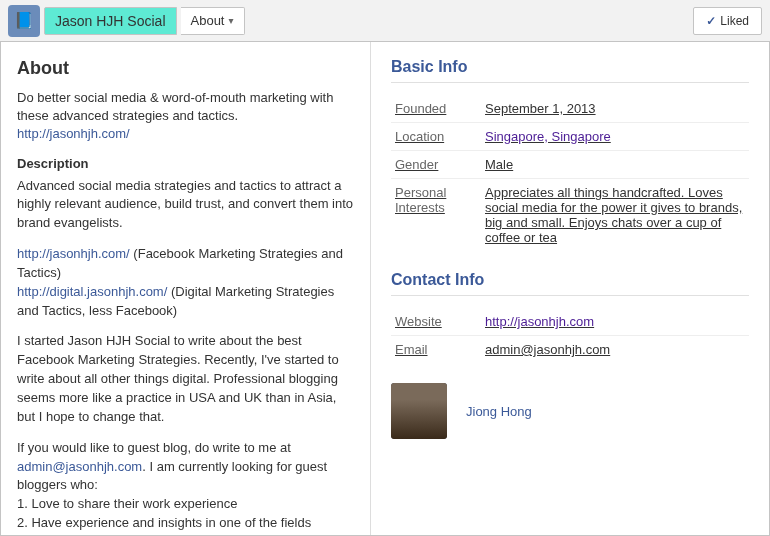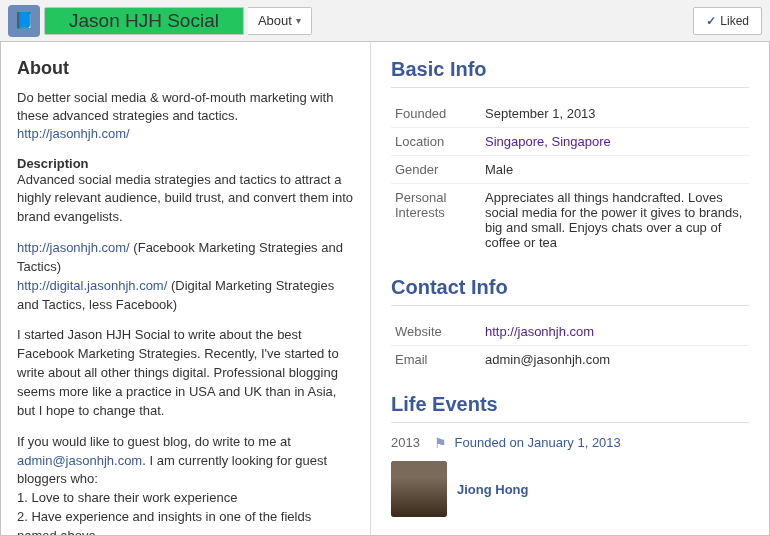--- a/index.html
+++ b/index.html
@@ -29,25 +29,25 @@
       background: #6b8cba;
       border-radius: 4px;
       display: flex;
       align-items: center;
       justify-content: center;
       color: white;
       font-size: 16px;
       flex-shrink: 0;
     }
     #page-name-tab {
-      background: #22c55e;
+      background: #5eead4;
       border: 1px solid #c4c4c4;
       border-radius: 2px 0 0 2px;
-      padding: 5px 24px;
-      font-size: 19px;
+      padding: 5px 10px;
+      font-size: 14px;
       color: #333;
       cursor: pointer;
       height: 28px;
       display: flex;
       align-items: center;
     }
     #about-tab {
       background: white;
       border: 1px solid #c4c4c4;
       border-left: none;
@@ -117,20 +117,21 @@
       line-height: 1.4;
     }
     .about-intro a {
       color: #3b5998;
       text-decoration: none;
     }
     .section-label {
       font-size: 13px;
       font-weight: bold;
       color: #333;
+      margin-bottom: 6px;
     }
     .about-text {
       font-size: 13px;
       color: #333;
       line-height: 1.45;
       margin-bottom: 12px;
     }
     .about-text a {
       color: #3b5998;
       text-decoration: none;
@@ -139,36 +140,37 @@
     
     #right-panel {
       flex: 1;
       padding: 16px 20px;
       overflow-y: auto;
       background: white;
     }
 
     
     .section-title {
-      font-size: 20px;
+      font-size: 16px;
       font-weight: bold;
       color: #3b5998;
       margin-bottom: 12px;
       padding-bottom: 6px;
       border-bottom: 1px solid #e0e0e0;
     }
 
     
     .info-table {
       width: 100%;
       border-collapse: collapse;
       margin-bottom: 20px;
     }
     .info-table tr {
       border-bottom: 1px solid #eee;
+      text-decoration: underline;
     }
     .info-table tr:last-child {
       border-bottom: none;
     }
     .info-table td {
       padding: 6px 4px;
       vertical-align: top;
       font-size: 13px;
     }
     .info-label {
@@ -228,21 +230,22 @@
     }
     .admin-avatar-inner {
       width: 100%;
       height: 100%;
       background: linear-gradient(to bottom, #7a6a5a 30%, #3a2a1a 100%);
       border-radius: 3px;
     }
     .admin-name {
       color: #3b5998;
       font-size: 13px;
-      font-weight: bold;
+      font-weight: normal;
+      margin-left: 9px;
     }
 
     
     ::-webkit-scrollbar { width: 6px; }
     ::-webkit-scrollbar-track { background: #f1f1f1; }
     ::-webkit-scrollbar-thumb { background: #c1c1c1; border-radius: 3px; }
   </style>
 </head>
 <body>
 
@@ -330,28 +333,20 @@
           </td>
         </tr>
         <tr>
           <td class="info-label">Email</td>
           <td class="info-value">admin@jasonhjh.com</td>
         </tr>
       </tbody>
         </table>
     </div>
 
-    <div>
-      <div class="section-title">Life Events</div>
-      <div class="life-event-row">
-        <span class="life-event-year">2013</span>
-        <span class="life-event-icon">⚑</span>
-        <span class="life-event-text">Founded on January 1, 2013</span>
-      </div>
-    </div>
 
     <div class="admin-section">
       <div class="admin-item">
         <div class="admin-avatar">
           <div class="admin-avatar-inner"></div>
         </div>
         <span class="admin-name">Jiong Hong</span>
       </div>
     </div>
 

